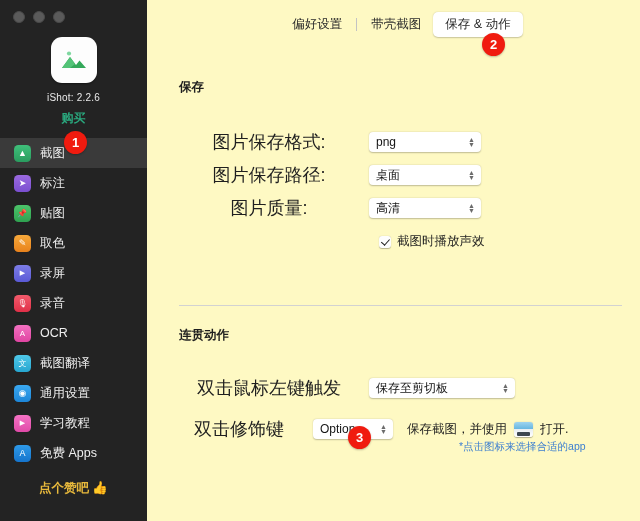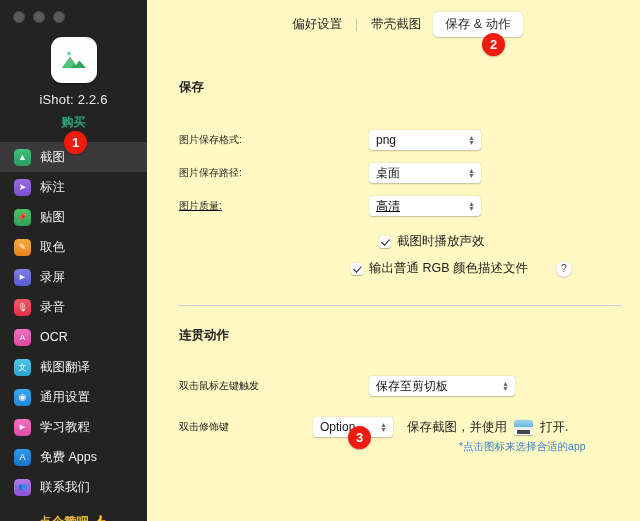--- a/index.html
+++ b/index.html
@@ -44,21 +44,21 @@
   .app-icon {
     width: 46px; height: 46px;
     border-radius: 11px;
     background: #fdfdfd;
     display: flex; align-items: center; justify-content: center;
     box-shadow: 0 1px 2px rgba(0,0,0,0.4);
   }
   .app-version {
     margin-top: 9px;
     color: #e9e9e9;
-    font-size: 13px;
+    font-size: 10px;
     letter-spacing: .2px;
   }
   .buy-link {
     margin-top: 7px;
     color: #2aa87e;
     font-size: 12px;
     font-weight: bold;
   }
   .nav {
     margin-top: 11px;
@@ -142,23 +142,23 @@
     height: 1px;
     background: #d2d2d2;
   }
 
   .form-row {
     position: absolute;
     display: flex;
     align-items: center;
   }
   .form-label {
-    font-size: 10px;
+    font-size: 18px;
     color: #1f1f1f;
-    text-align: left;
+    text-align: center;
     white-space: nowrap;
   }
   .popup {
     position: relative;
     height: 20px;
     background: #ffffff;
     border-radius: 4px;
     box-shadow: 0 0.5px 1.5px rgba(0,0,0,0.25);
     display: flex;
     align-items: center;
@@ -322,24 +322,20 @@
         <span class="nav-label">通用设置</span>
       </div>
       <div class="nav-item">
         <span class="nav-icon" style="background:linear-gradient(#f472c4,#e04aa8);font-size:7px">▶</span>
         <span class="nav-label">学习教程</span>
       </div>
       <div class="nav-item">
         <span class="nav-icon" style="background:linear-gradient(#2e9ae8,#1574cc);font-size:9px">A</span>
         <span class="nav-label">免费 Apps</span>
       </div>
-      <div class="nav-item">
-        <span class="nav-icon" style="background:linear-gradient(#b07ae8,#8c4fd8);font-size:7px">👥</span>
-        <span class="nav-label">联系我们</span>
-      </div>
     </div>
 
     <div class="like-row">点个赞吧 👍</div>
   </div>
 
   <div class="main">
 
     <div class="tabbar">
       <div class="tabs">
         <div class="tab">偏好设置</div>
@@ -360,38 +356,33 @@
     </div>
 
     <div class="form-row" style="left:32px; top:163px; width:330px;">
       <div class="form-label" style="width:180px;">图片保存路径:</div>
       <div class="popup" style="width:112px; margin-left:10px;">
         <span>桌面</span>
         <span class="arrows">▲<br>▼</span>
       </div>
     </div>
 
-    <div class="form-row" style="left:32px; top:196px; width:330px;text-decoration:underline;">
+    <div class="form-row" style="left:32px; top:196px; width:330px;">
       <div class="form-label" style="width:180px;">图片质量:</div>
       <div class="popup" style="width:112px; margin-left:10px;">
         <span>高清</span>
         <span class="arrows">▲<br>▼</span>
       </div>
     </div>
 
     <div class="check-row" style="left:204px; top:233px;padding-left:28px;">
       <span class="checkbox"></span>
       <span class="check-label">截图时播放声效</span>
     </div>
 
-    <div class="check-row" style="left:204px; top:260px;">
-      <span class="checkbox"></span>
-      <span class="check-label">输出普通 RGB 颜色描述文件</span>
-      <span class="help-btn" style="margin-left:22px;">?</span>
-    </div>
 
     <div class="divider" style="top:305px;"></div>
 
     <div class="section-title" style="left:32px; top:327px;">连贯动作</div>
 
     <div class="form-row" style="left:32px; top:376px;">
       <div class="form-label" style="width:180px;">双击鼠标左键触发</div>
       <div class="popup" style="width:146px; margin-left:10px;">
         <span>保存至剪切板</span>
         <span class="arrows">▲<br>▼</span>

